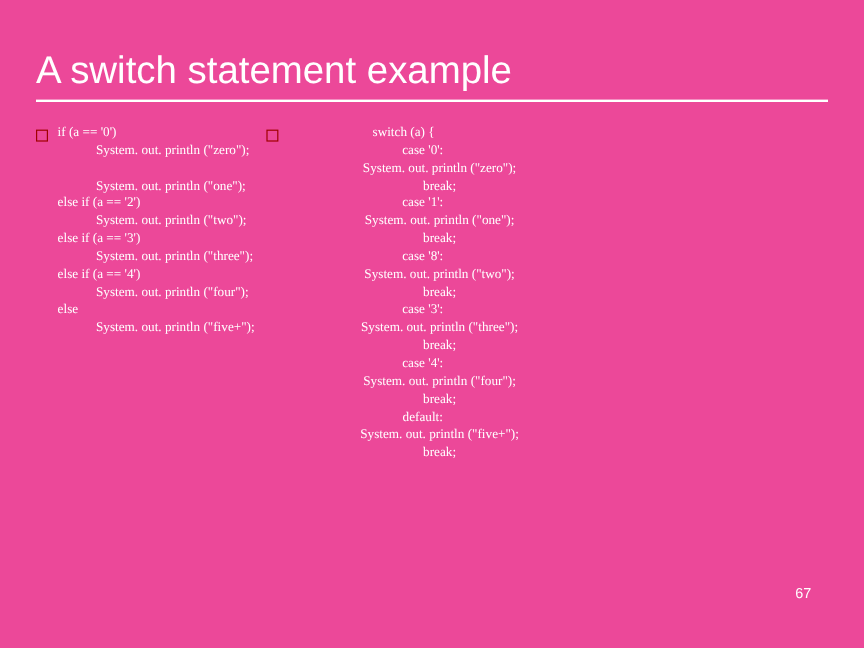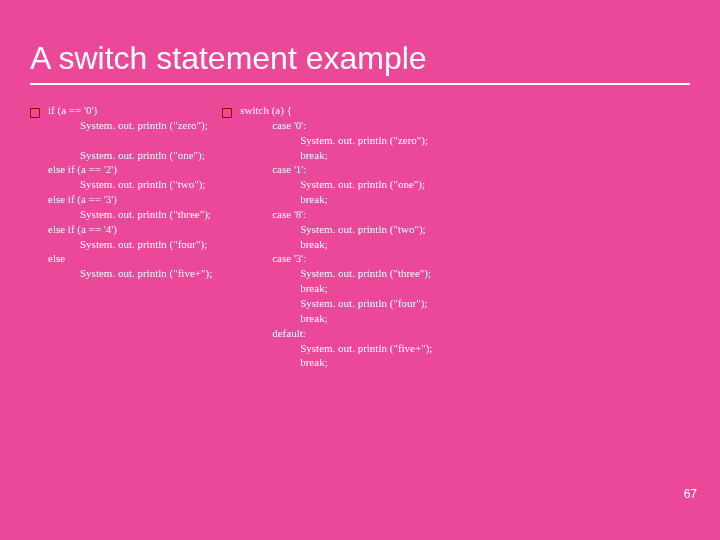--- a/index.html
+++ b/index.html
@@ -37,35 +37,36 @@
   }
   .col-left {
     flex: 0 0 auto;
     position: relative;
     padding-left: 18px;
   }
   .col-right {
     flex: 0 0 auto;
     position: relative;
     padding-left: 18px;
+    text-align: center;
   }
   .bullet {
     position: absolute;
     left: 0;
     top: 5px;
     width: 10px;
     height: 10px;
     border: 1.5px solid #a00000;
     background: transparent;
   }
   .i1 { padding-left: 32px; display: block; }
   .i2 { padding-left: 60px; display: block; }
   .page-num {
     position: absolute;
-    right: 23px;
+    right: 44px;
     bottom: 39px;
     font-size: 12px;
     color: #fff;
   }
 </style>
 </head>
 <body>
 
 <div class="slide">
   <h1 class="title">A switch statement example</h1>
@@ -96,20 +97,21 @@
       <span class="i2">break;</span>
       <span class="i1">case '1':</span>
       <span class="i2">System. out. println ("one");</span>
       <span class="i2">break;</span>
       <span class="i1">case '8':</span>
       <span class="i2">System. out. println ("two");</span>
       <span class="i2">break;</span>
       <span class="i1">case '3':</span>
       <span class="i2">System. out. println ("three");</span>
       <span class="i2">break;</span>
+      <span class="i1">case '4':</span>
       <span class="i2">System. out. println ("four");</span>
       <span class="i2">break;</span>
       <span class="i1">default:</span>
       <span class="i2">System. out. println ("five+");</span>
       <span class="i2">break;</span>
     </div>
 
   </div>
 
   <div class="page-num">67</div>

